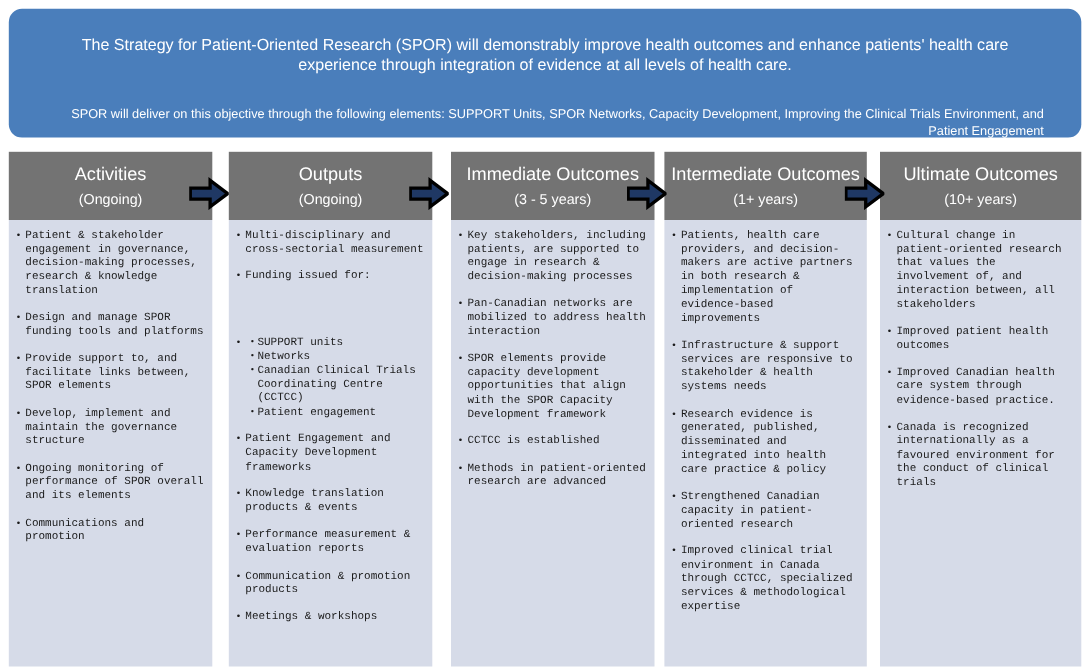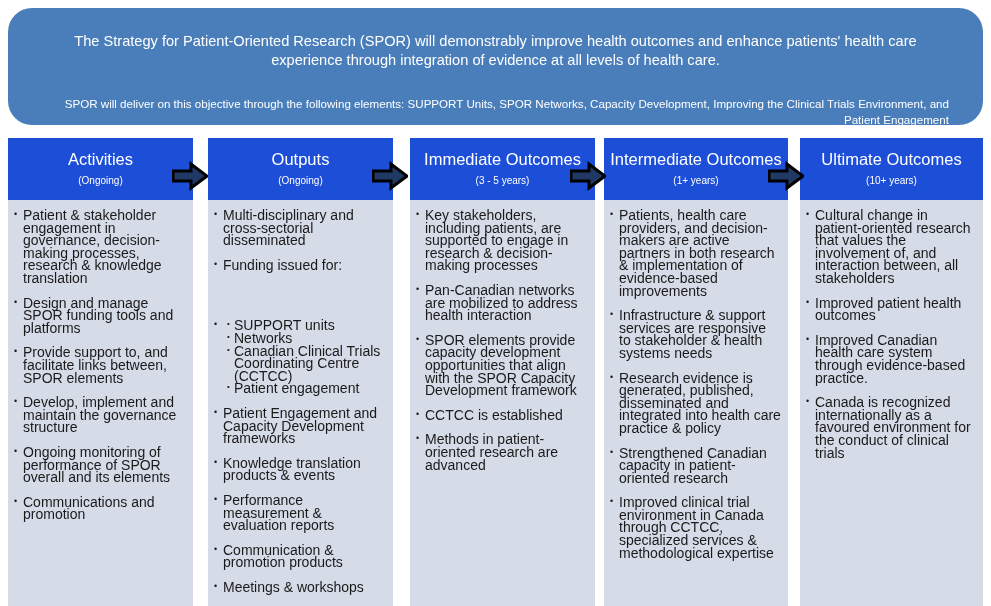--- a/index.html
+++ b/index.html
@@ -17,21 +17,21 @@
 
   
   #banner {
     position: absolute;
     left: 8px;
     top: 8px;
     width: 975px;
     height: 117px;
     box-sizing: border-box;
     background: #4a7ebb;
-    border-radius: 24px;
+    border-radius: 12px;
     color: #ffffff;
     padding: 14px 26px 10px 26px;
     display: flex;
     flex-direction: column;
   }
   #banner .banner-line1 {
     font-size: 14.6px;
     line-height: 19px;
     text-align: center;
     font-weight: normal;
@@ -51,59 +51,60 @@
     top: 138px;
     width: 991px;
     height: 460px;
   }
   .col {
     position: absolute;
     top: 0;
     width: 185px;
   }
   .col-head {
-    background: #1d4ed8;
+    background: #737373;
     color: #ffffff;
     height: 62px;
     box-sizing: border-box;
     display: flex;
     flex-direction: column;
     align-items: center;
     justify-content: center;
     text-align: center;
     padding: 2px 4px;
   }
   .col-head .head-title {
     font-size: 16.5px;
     line-height: 19px;
     font-weight: normal;
   }
   .col-head .head-sub {
-    font-size: 10px;
+    font-size: 13px;
     line-height: 15px;
     margin-top: 4px;
   }
   .col-body {
     background: #d6dbe8;
     box-sizing: border-box;
     padding: 9px 7px 8px 6px;
     height: 454px;
   }
   .col-body ul {
     list-style: none;
     margin: 0;
     padding: 0;
   }
   .col-body li {
     position: relative;
-    font-size: 14px;
+    font-size: 10px;
     line-height: 12.6px;
     color: #1a1a1a;
     padding-left: 9px;
     margin-bottom: 12px;
+    font-family: Liberation Mono, monospace;
   }
   .col-body li::before {
     content: "\2022";
     position: absolute;
     left: 0;
     top: -1px;
     font-size: 9px;
   }
   .col-body ul.sublist {
     margin: 0 0 0 4px;
@@ -156,21 +157,21 @@
     </div>
   </div>
 
   <div class="col" style="left:208px;">
     <div class="col-head">
       <div class="head-title">Outputs</div>
       <div class="head-sub">(Ongoing)</div>
     </div>
     <div class="col-body">
       <ul>
-        <li>Multi-disciplinary and cross-sectorial disseminated</li>
+        <li>Multi-disciplinary and cross-sectorial measurement</li>
         <li class="tight">Funding issued for:</li>
         <li style="list-style:none;padding-left:9px;margin-bottom:12px;margin-top:48px;">
           <ul class="sublist">
             <li>SUPPORT units</li>
             <li>Networks</li>
             <li>Canadian Clinical Trials Coordinating Centre (CCTCC)</li>
             <li>Patient engagement</li>
           </ul>
         </li>
         <li>Patient Engagement and Capacity Development frameworks</li>

